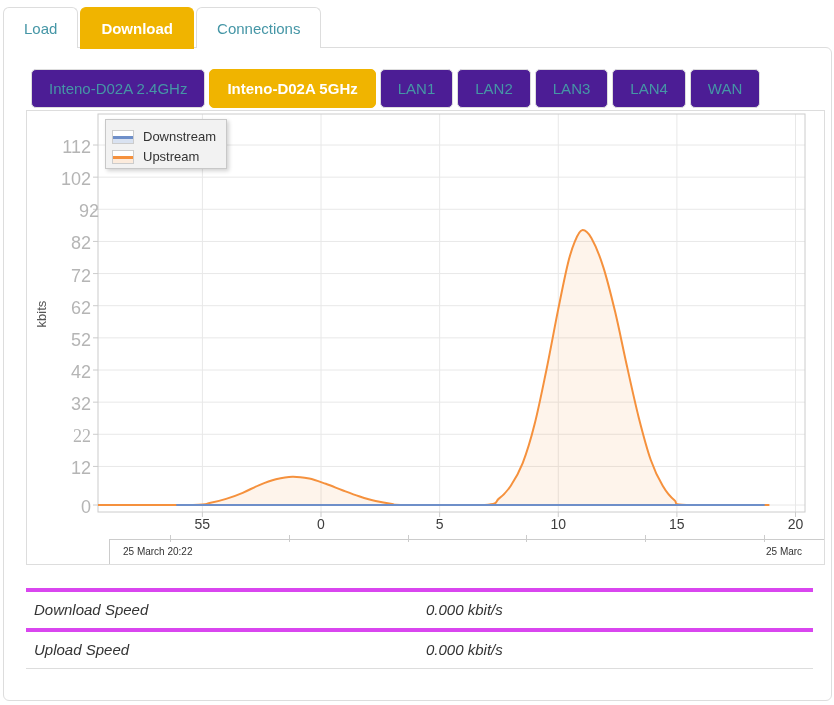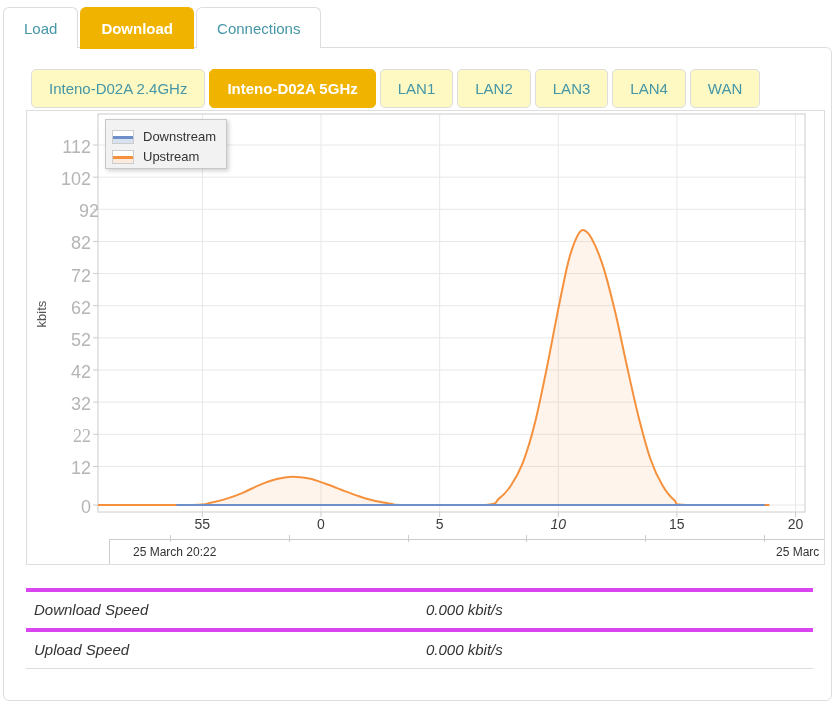--- a/index.html
+++ b/index.html
@@ -14,21 +14,21 @@
   .top-tab.active{height:41px;background:#f0b400;border-color:#f0b400;color:#fff;
            font-weight:bold;z-index:4;}
 
   
   .panel{position:absolute;left:3px;top:47px;width:827px;height:652px;
          border:1px solid #ddd;border-radius:0 6px 6px 6px;background:#fff;}
 
   
   .sub-tabs{position:absolute;left:27px;top:21px;display:flex;gap:4px;}
   .sub-tab{height:37px;display:inline-flex;align-items:center;padding:0 17px;
-           background:#fef9c3;border:1px solid #ddd;border-radius:5px;font-size:15px;
+           background:#4c1d95;border:1px solid #ddd;border-radius:5px;font-size:15px;
            color:#4596a6;cursor:pointer;white-space:nowrap;}
   .sub-tab.active{background:#f0b400;border-color:#f0b400;color:#fff;font-weight:bold;}
 
   
   .chart-wrap{position:absolute;left:22px;top:62px;width:797px;height:453px;
               border:1px solid #ddd;background:#fff;overflow:hidden;}
   .chart-svg{position:absolute;left:0;top:0;}
   .kbits{position:absolute;left:-35px;top:195px;width:100px;height:16px;
          transform:rotate(-90deg);text-align:center;font-size:13px;color:#555;}
   .ytick{position:absolute;width:34px;text-align:right;font-size:18px;color:#b5b5b5;}
@@ -38,22 +38,22 @@
 
   .legend{position:absolute;left:78px;top:8px;background:#f2f2f2;
           border:1px solid #c8c8c8;box-shadow:2px 2px 4px rgba(0,0,0,.18);
           padding:4px 10px 4px 6px;}
   .legend-row{display:flex;align-items:flex-end;height:20px;}
   .legend-swatch{width:22px;height:14px;border:1px solid #ccc;margin-right:9px;
                  box-sizing:border-box;background:#fff;}
   .legend-label{font-size:13px;color:#333;}
 
   .range-box{position:absolute;height:26px;border:1px solid #ccc;background:#fff;
-             box-sizing:border-box;font-size:12px;color:#333;line-height:24px;
-             padding-left:23px;white-space:nowrap;overflow:hidden;}
+             box-sizing:border-box;font-size:10px;color:#333;line-height:24px;
+             padding-left:13px;white-space:nowrap;overflow:hidden;}
   .range-left{left:82px;top:428px;width:645px;}
   .range-right{left:726px;top:428px;width:78px;border-left:none;}
 
   
   .speed-table{position:absolute;left:22px;top:540px;width:787px;}
   .speed-row{position:relative;height:36px;border-top:4px solid #d946ef;font-style:italic;}
   .speed-row:last-child{border-bottom:1px solid #ddd;}
   .speed-label{position:absolute;left:8px;top:0;line-height:36px;font-size:15px;color:#333;}
   .speed-value{position:absolute;left:400px;top:0;line-height:36px;font-size:15px;color:#333;}
 </style>
@@ -151,21 +151,21 @@
         <div class="ytick" style="left: 30px; top: 122.429px;">82</div>
         <div class="ytick" style="left: 38px; top: 90.2857px;">92</div>
         <div class="ytick" style="left: 30px; top: 58.1429px;">102</div>
         <div class="ytick" style="left: 30px; top: 26px;">112</div>
         <div class="xtick" style="left: 175.389px;">55</div>
         <div class="minortick" style="left: 143.389px;"></div>
         <div class="xtick" style="left: 294.013px;">0</div>
         <div class="minortick" style="left: 262.013px;"></div>
         <div class="xtick" style="left: 412.638px;">5</div>
         <div class="minortick" style="left: 380.638px;"></div>
-        <div class="xtick" style="left: 531.262px; font-style: italic;">10</div>
+        <div class="xtick" style="left: 531.262px;">10</div>
         <div class="minortick" style="left: 499.262px;"></div>
         <div class="xtick" style="left: 649.886px;">15</div>
         <div class="minortick" style="left: 617.886px;"></div>
         <div class="xtick" style="left: 768.51px;">20</div>
         <div class="minortick" style="left: 736.51px;"></div>
       </div>
 
     <div class="speed-table" id="speedTable">
         <div class="speed-row">
           <div class="speed-label">Download Speed</div>

